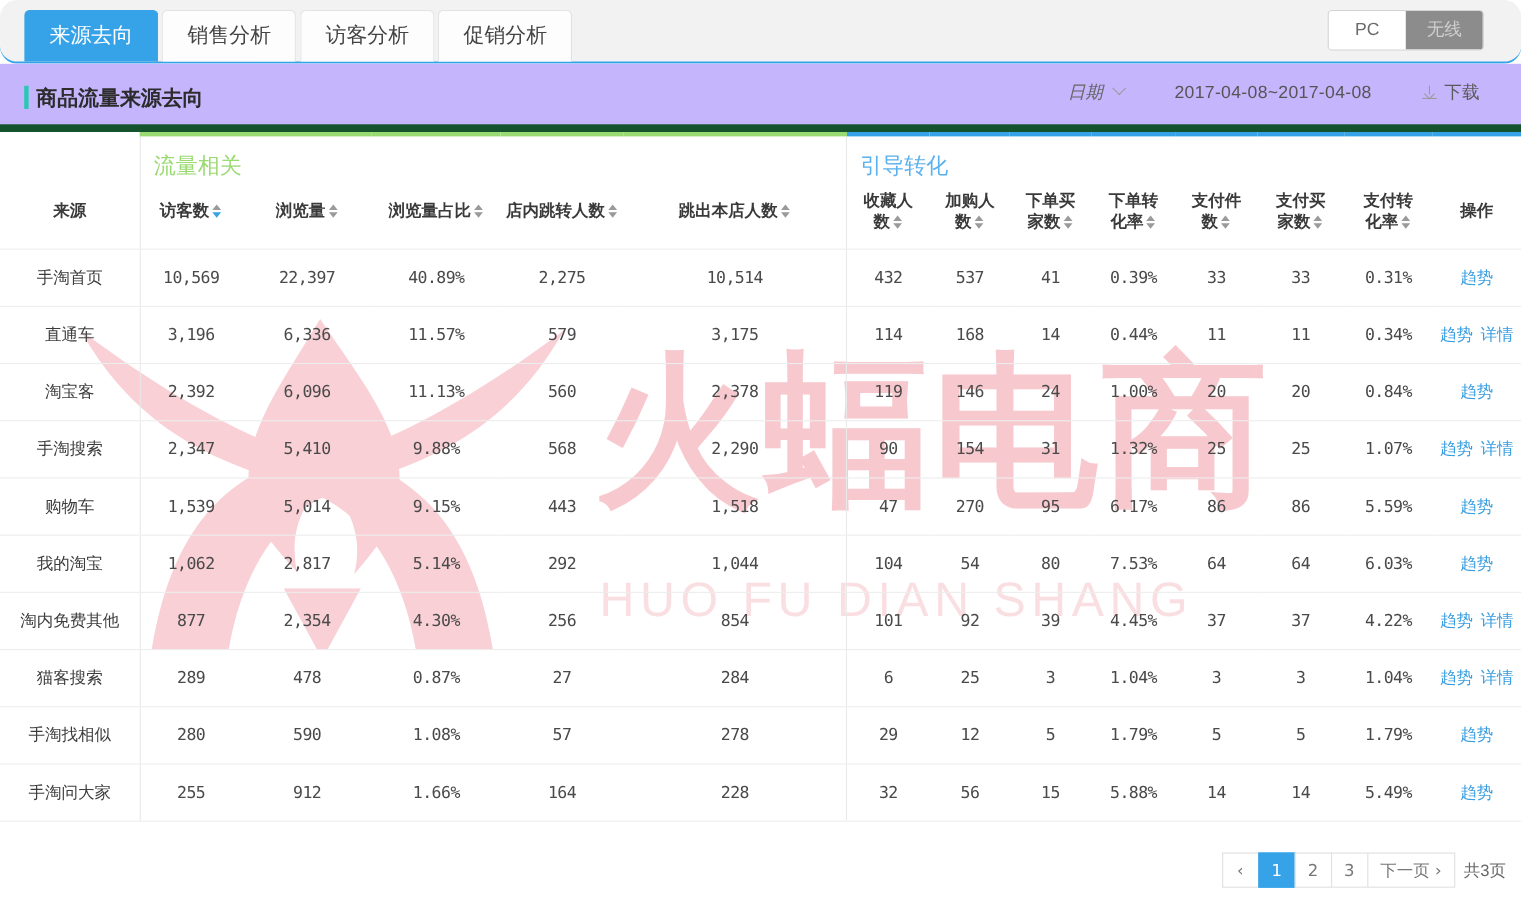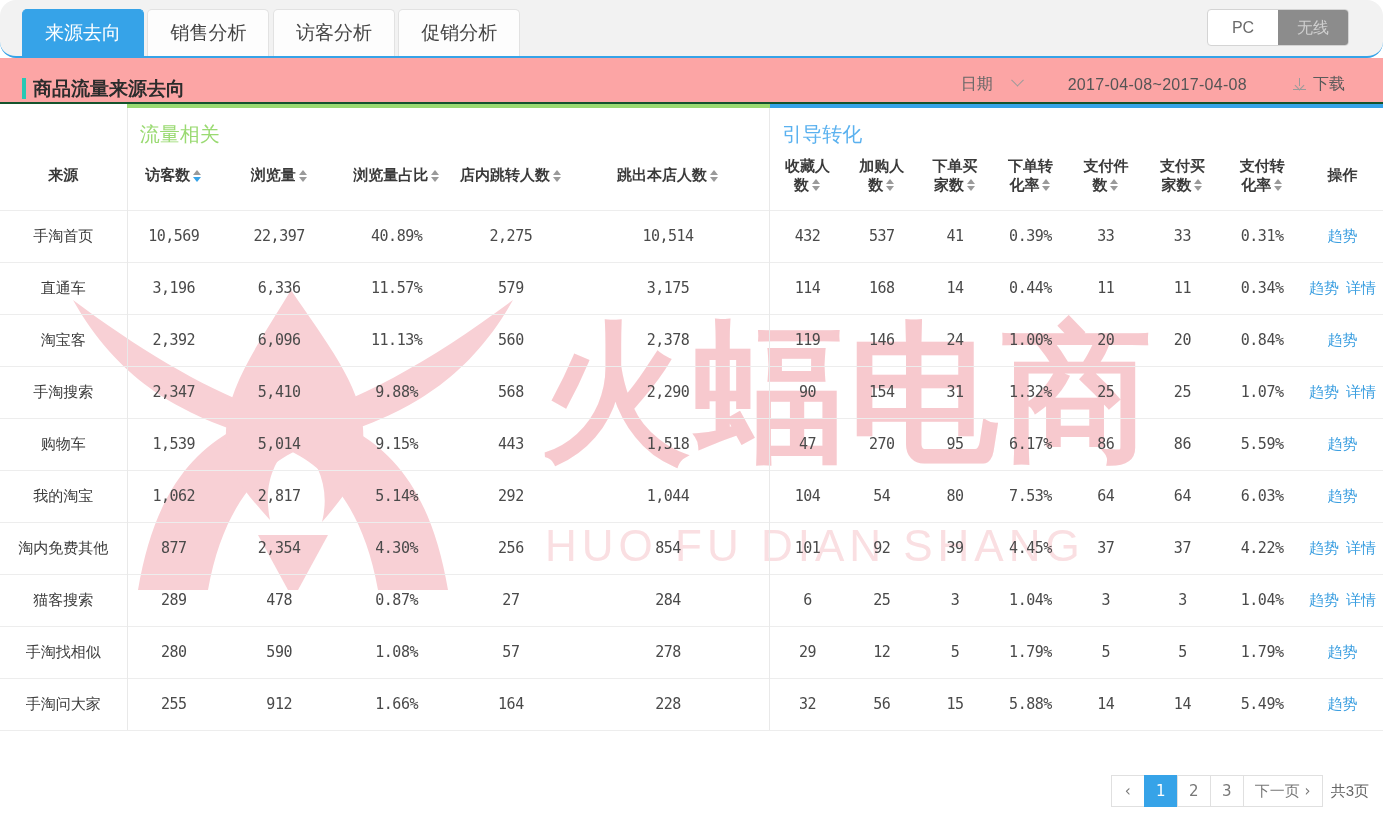--- a/index.html
+++ b/index.html
@@ -102,23 +102,23 @@
     cursor: pointer;
   }
   #devtoggle .dv.active {
     background: #8c8c8c;
     color: #cfcfcf;
   }
 
   
   #titlerow {
     position: relative;
-    height: 46px;
-    background: #fca5a5;
-    border-bottom: 2px solid #14532d;
+    height: 62px;
+    background: #c4b5fd;
+    border-bottom: 7px solid #14532d;
     z-index: 10;
   }
   #panel-title {
     position: absolute;
     left: 22px; top: 18px;
     font-size: 19px;
     font-weight: bold;
     color: #2c2c2c;
     padding-left: 11px;
   }
@@ -130,21 +130,21 @@
     background: #28c8b4;
   }
   #daterow {
     position: absolute;
     right: 0; top: 16px;
     display: flex;
     align-items: center;
     font-size: 16px;
     color: #666;
   }
-  #daterow .dt-label { margin-right: 20px; cursor: pointer; }
+  #daterow .dt-label { margin-right: 10px; cursor: pointer; font-style: italic; }
   .chev {
     display: inline-block;
     width: 9px; height: 9px;
     border-right: 1px solid #9a9a9a;
     border-bottom: 1px solid #9a9a9a;
     transform: rotate(45deg) translate(-3px,-3px);
     margin-right: 14px;
   }
   #daterow .dt-range {
     color: #555;

